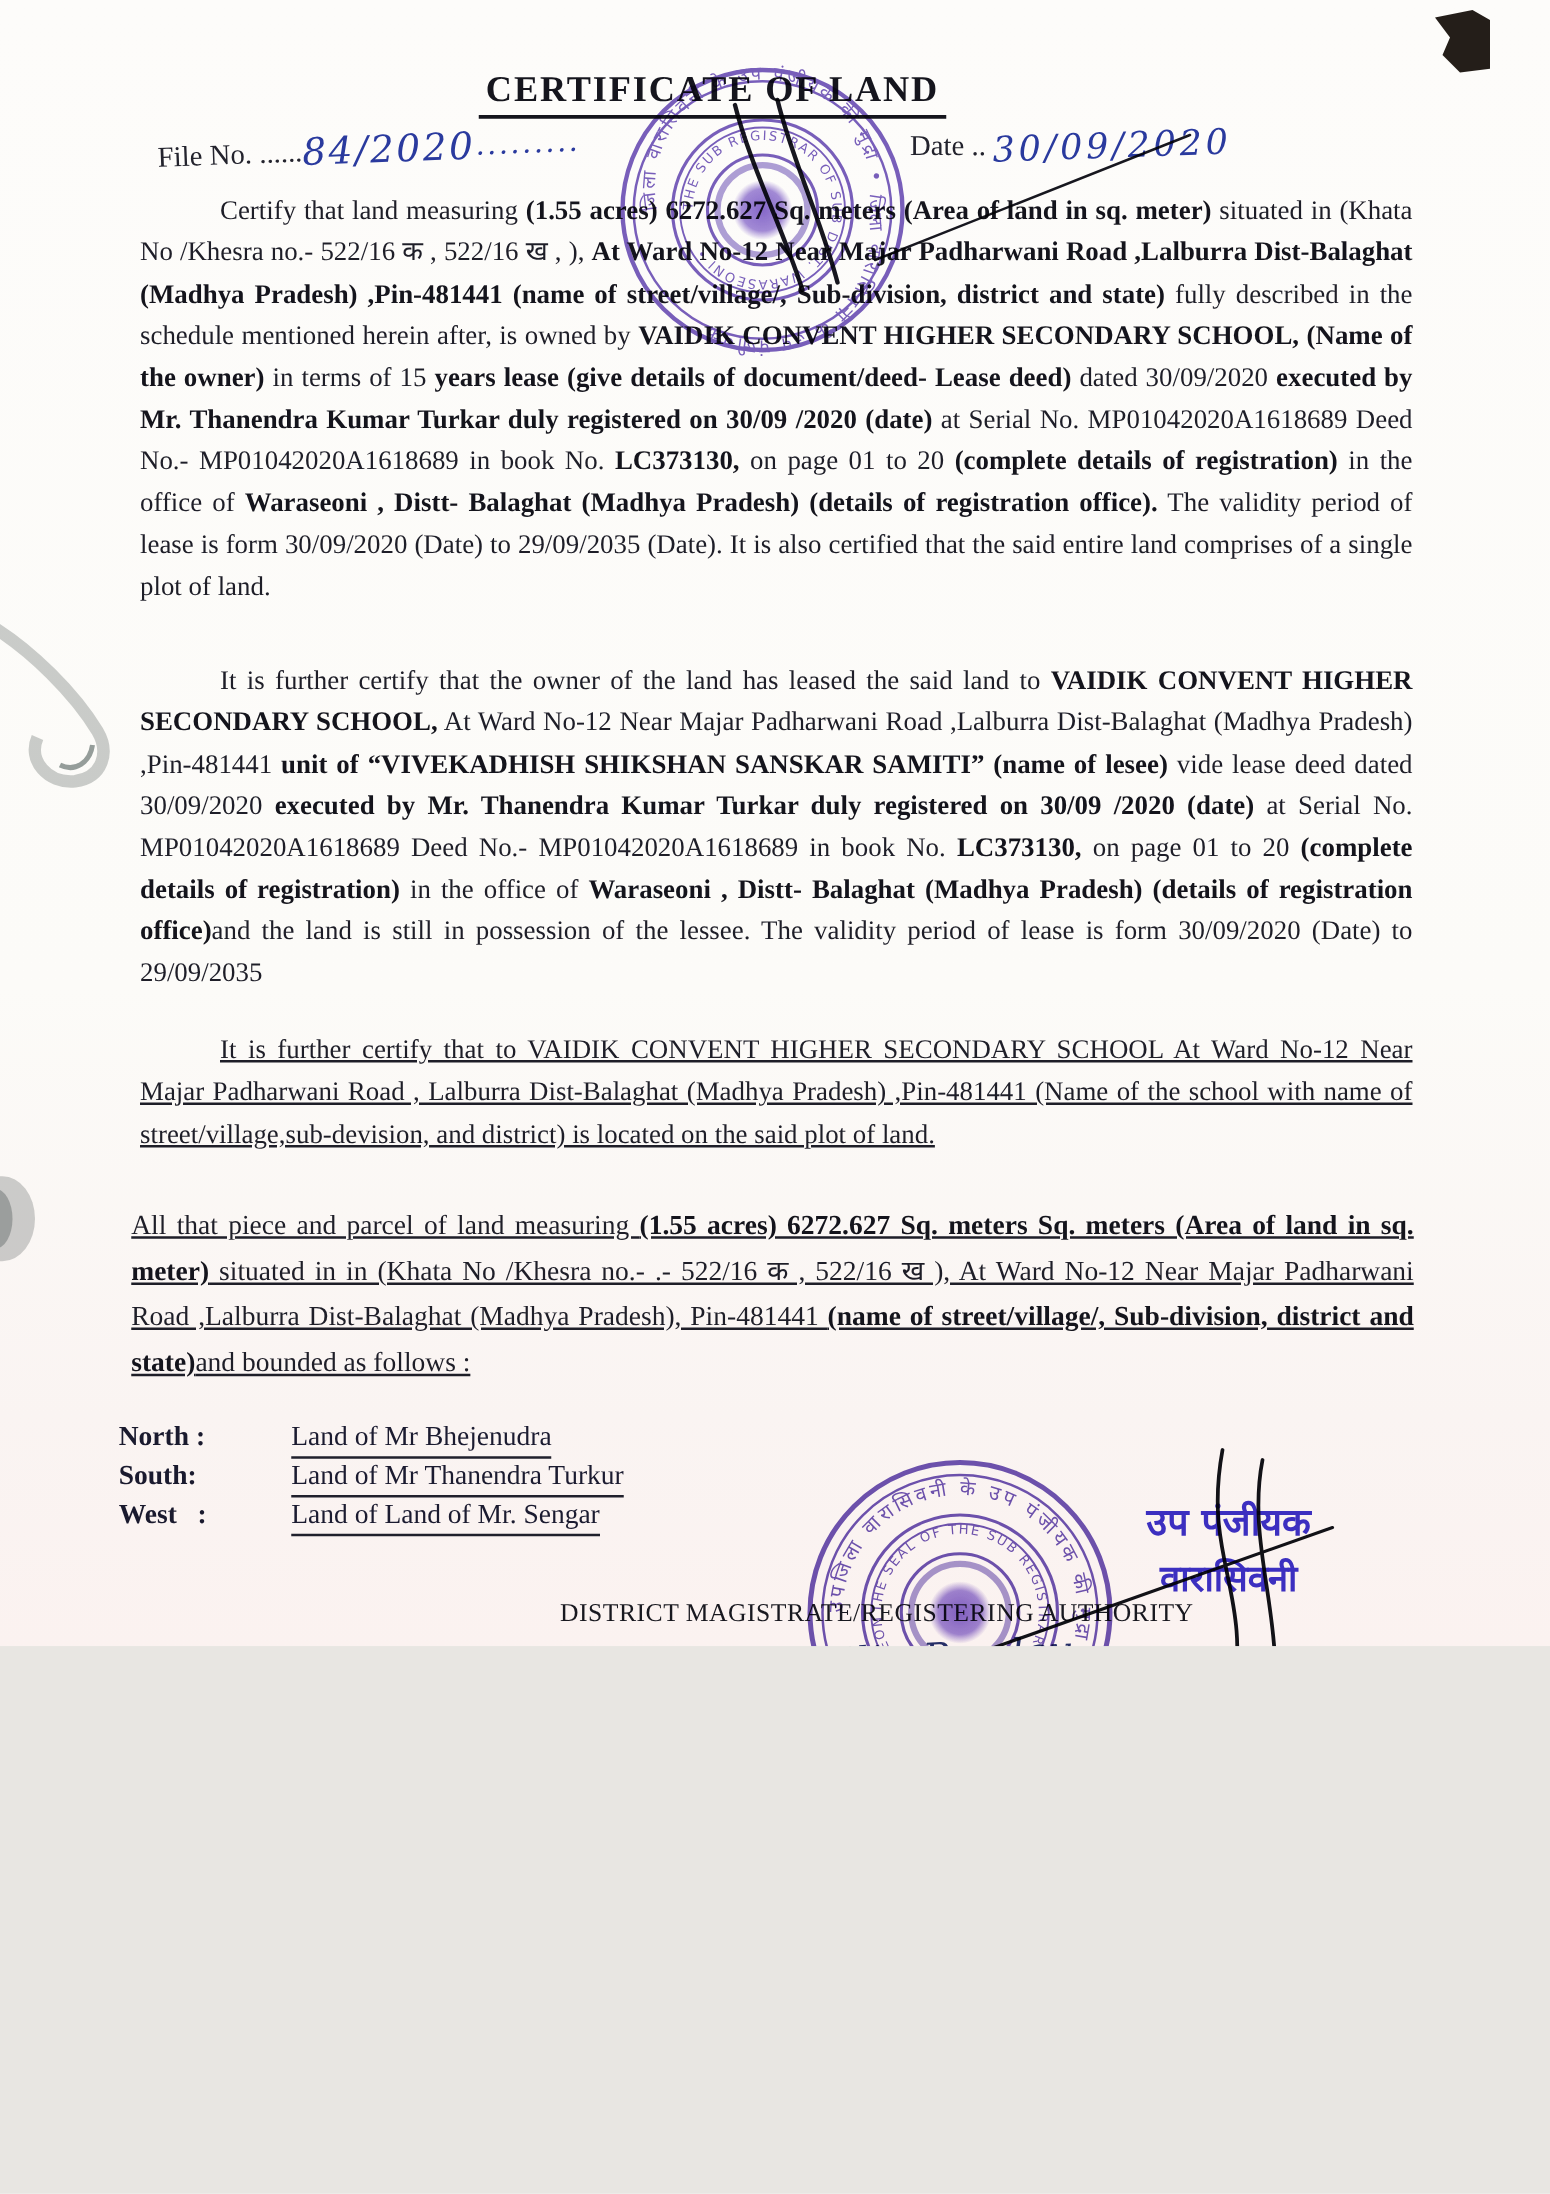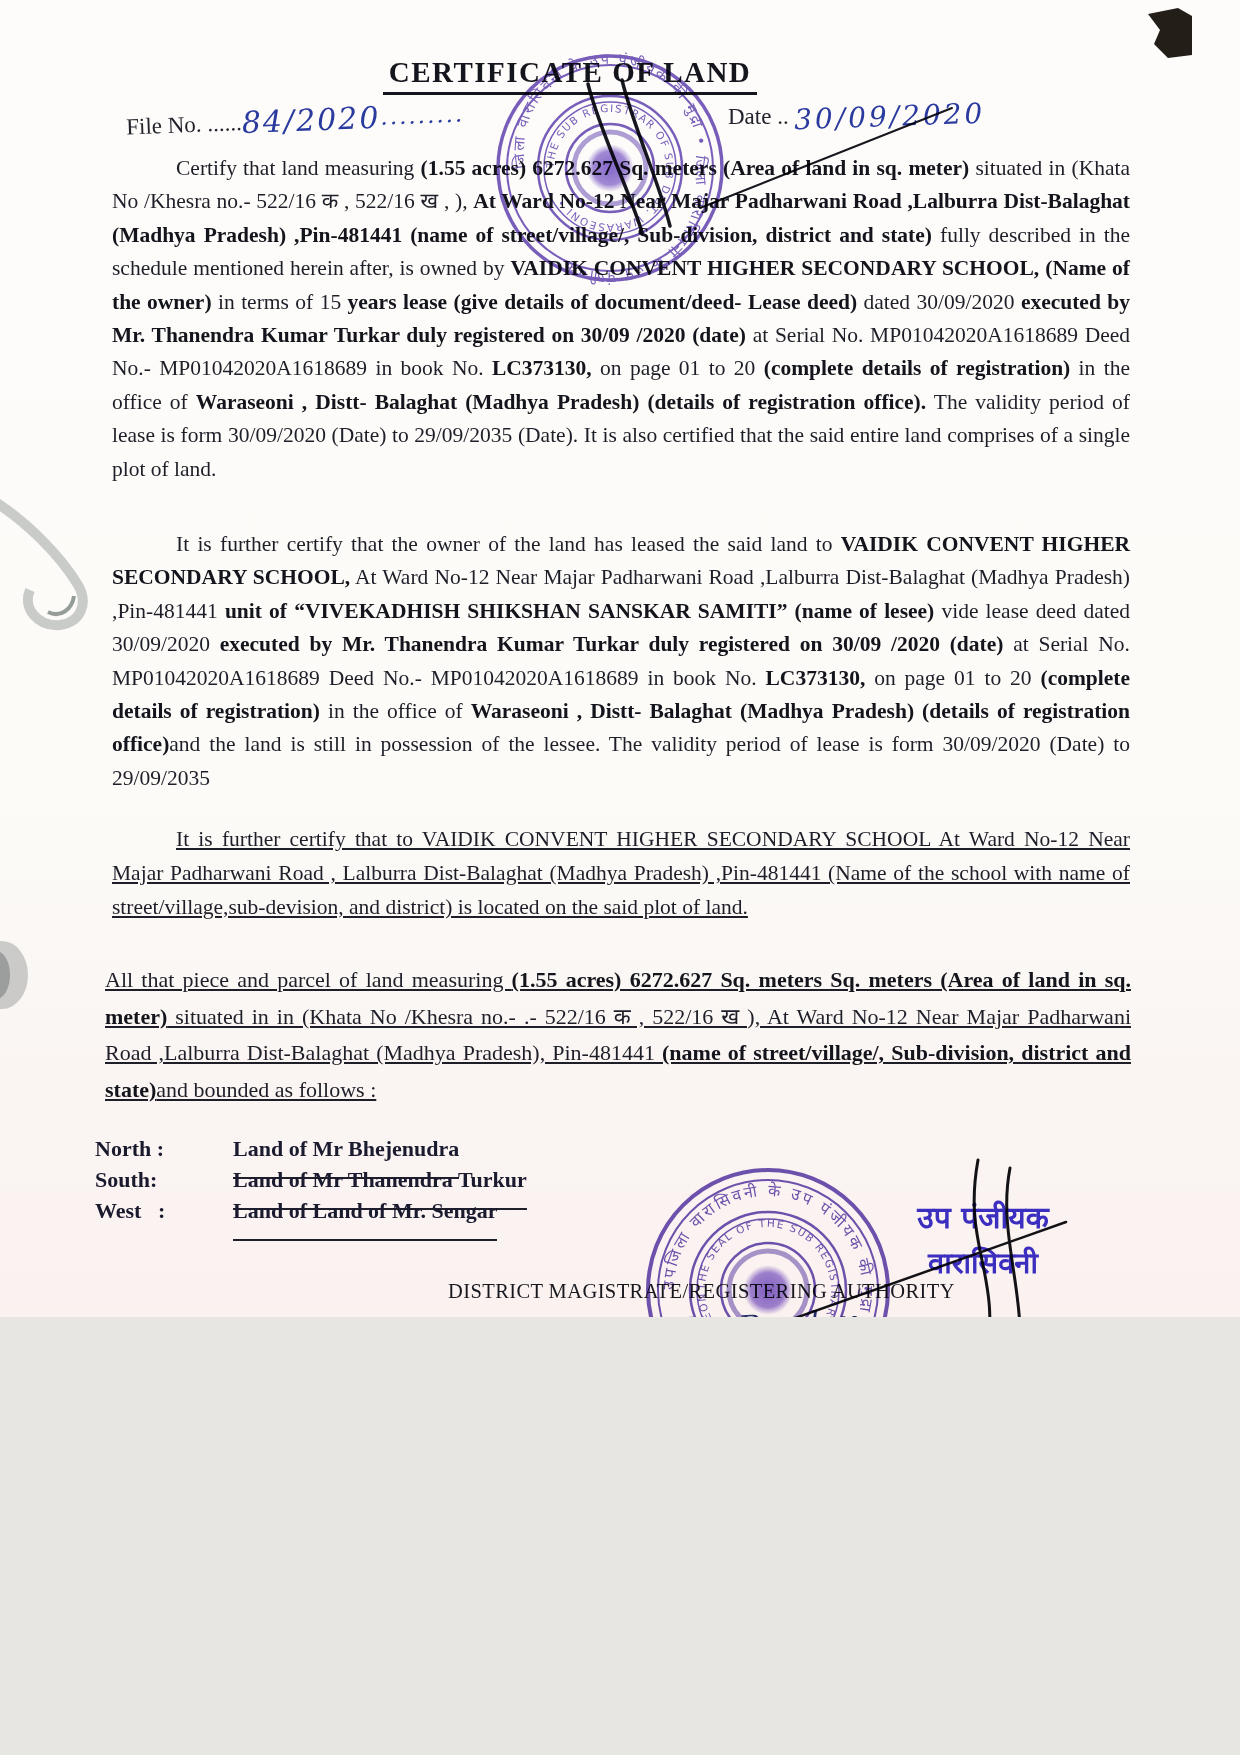--- a/index.html
+++ b/index.html
@@ -26,21 +26,21 @@
   }
   .para .b, .b{font-weight:700;color:#14141c;}
   .p1{top:152px;}
   .p2{top:528px;}
   .p3{top:822px;line-height:34px;text-decoration:underline;}
   .sched-head{top:930px;left:0;width:1130px;text-align:center;font-size:22.5px;font-weight:700;color:#14141c;letter-spacing:.5px;}
   .sched-para{top:962px;left:105px;width:1026px;text-align:justify;font-size:22px;line-height:36.5px;text-indent:0;color:#1e1e28;text-decoration:underline;}
   .bounds{top:1136px;left:95px;font-size:22px;}
   .brow{height:31px;}
   .bdir{display:inline-block;width:138px;font-weight:700;white-space:pre;color:#1a1a2e;}
-  .bval{border-bottom:2px solid #20202c;padding-bottom:16px;color:#1b1b30;font-weight:bold;}
+  .bval{border-bottom:2px solid #20202c;padding-bottom:4px;color:#1b1b30;}
   .authority-line{top:1280px;left:448px;font-size:20.5px;letter-spacing:.4px;color:#18181f;}
   .lbl{font-size:22px;color:#1b1b24;text-decoration:underline;}
   .off-lbl{top:1322px;left:440px;}
   .dist-lbl{top:1377px;left:440px;}
   .sigline{border-bottom:2px solid #3a3a42;height:1px;}
   .off-line{top:1352px;left:628px;width:312px;}
   .dist-line{top:1408px;left:648px;width:436px;}
   .off-val{top:1308px;left:648px;font-size:31px;transform:rotate(-3deg);color:#252e66;letter-spacing:1px;}
   .dist-val{top:1366px;left:660px;font-size:29px;transform:rotate(-2deg);color:#233086;letter-spacing:1px;}
   .seal-side{left:903px;width:160px;text-align:center;font-family:"DejaVu Sans",sans-serif;color:#3c2fc0;font-weight:600;}

